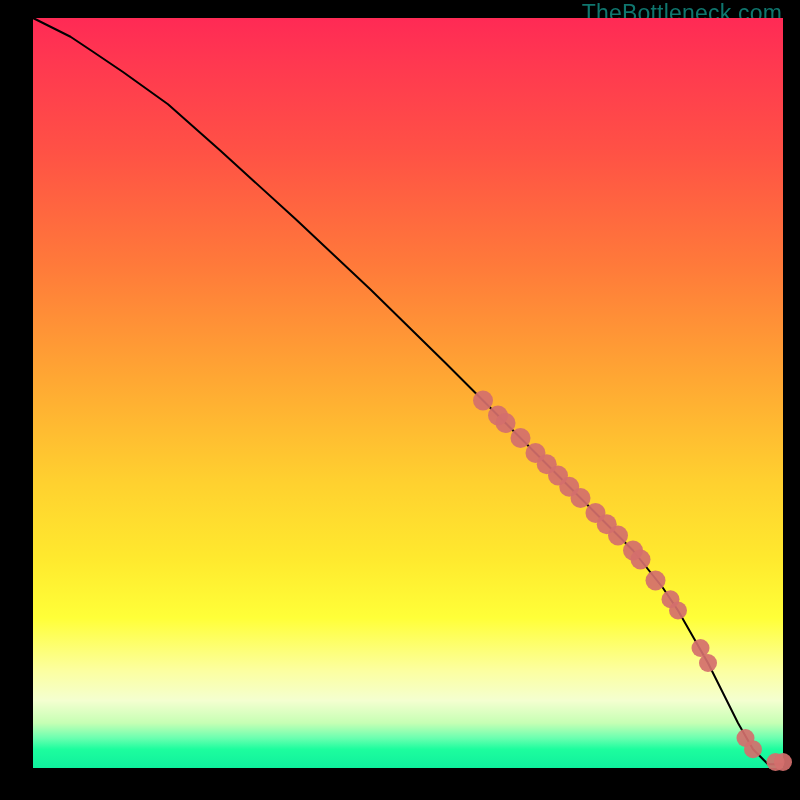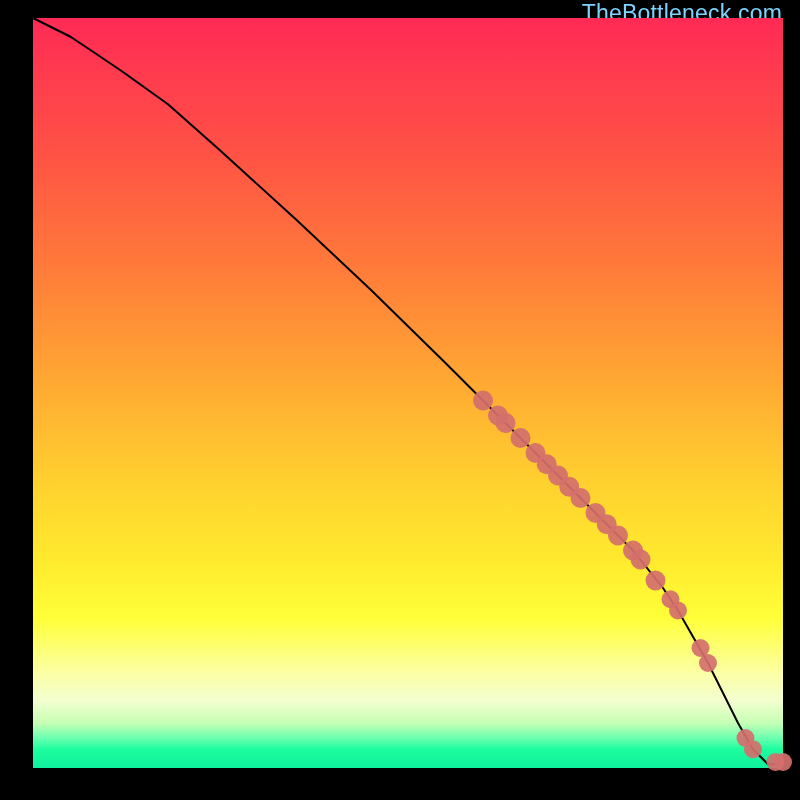--- a/index.html
+++ b/index.html
@@ -37,21 +37,21 @@
       #c6ffb4 94%,
       #6bffb0 96%,
       #1dfd9e 97.5%,
       #0ff09d 100%
     );
   }
   .watermark {
     position: absolute;
     top: 0px;
     right: 18px;
-    color: #7dd3fc;
+    color: #0f766e;
     font-size: 23px;
     font-weight: 500;
     letter-spacing: 0.2px;
     user-select: none;
   }
   svg.curve {
     position: absolute;
     left: 0;
     top: 0;
     width: 100%;

